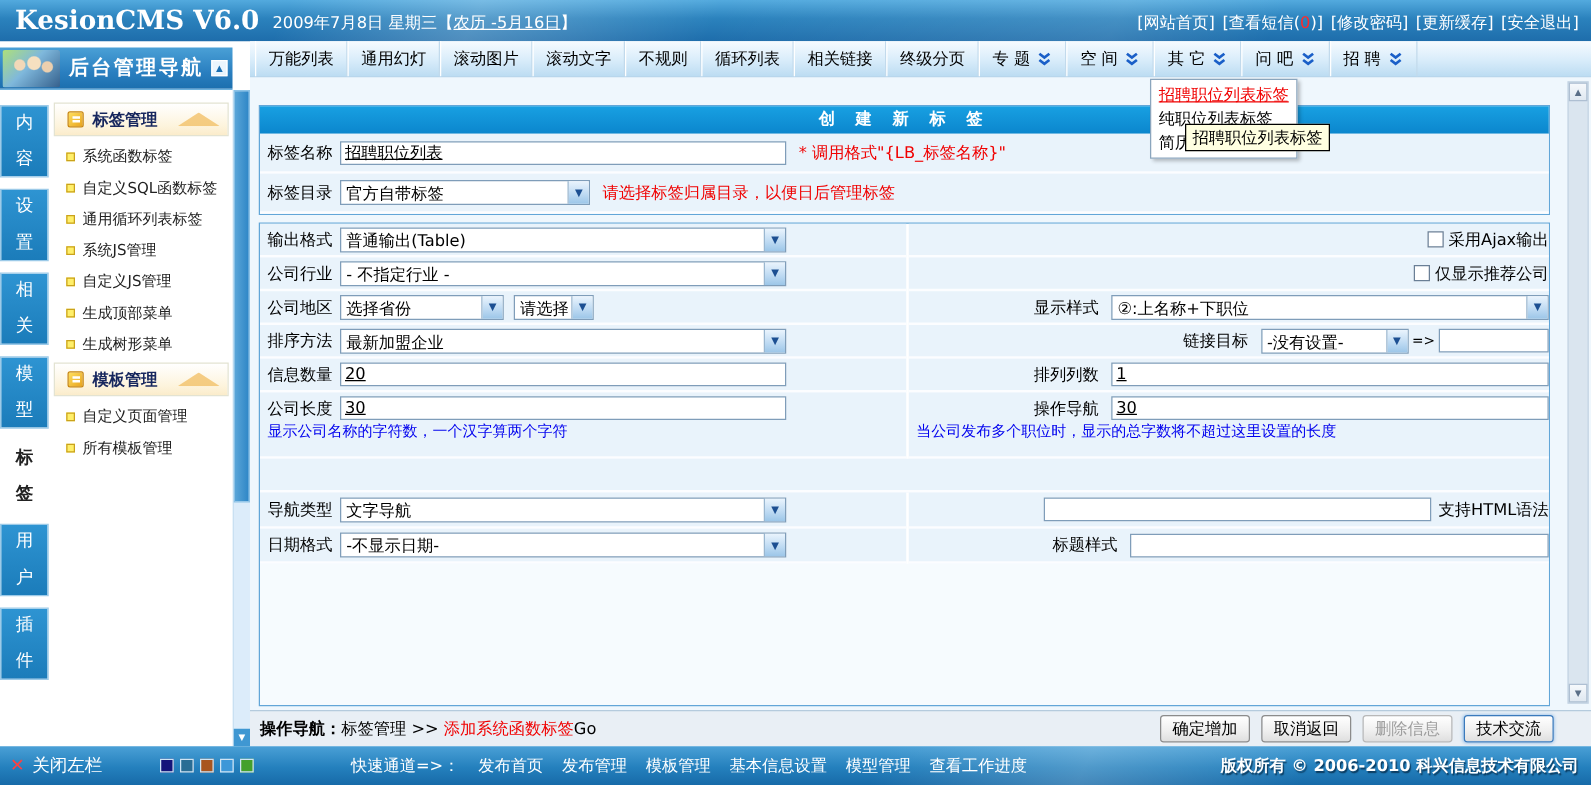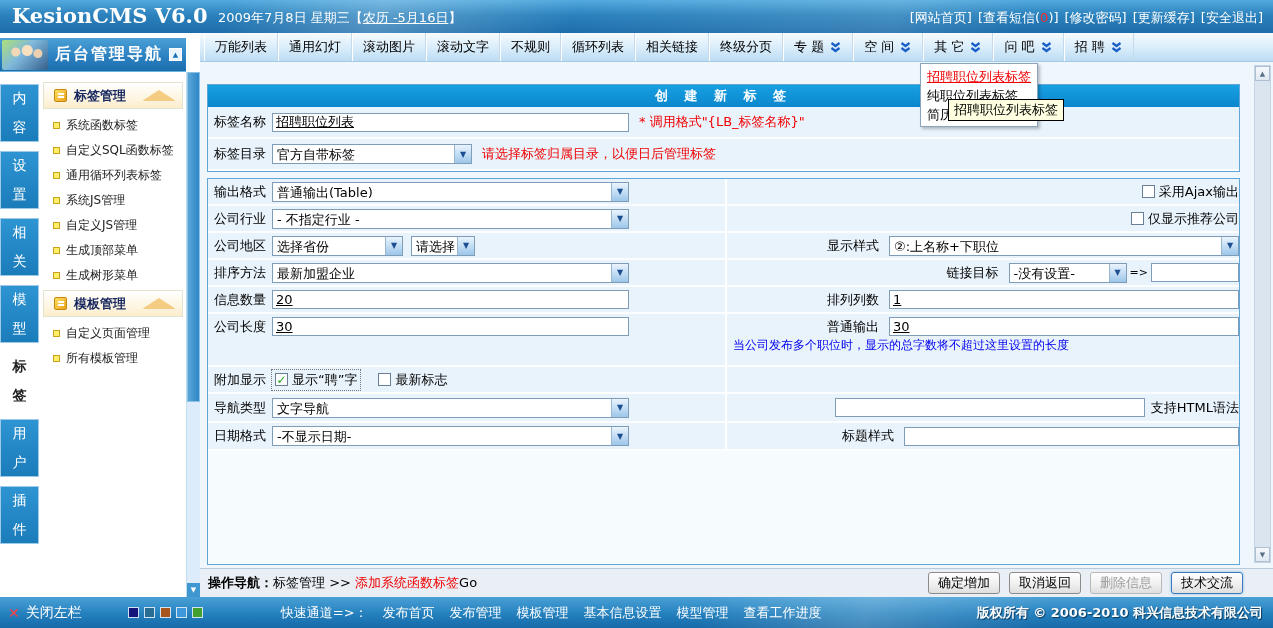--- a/index.html
+++ b/index.html
@@ -391,40 +391,29 @@
       </div>
       <div class="fcell fcell-r h27">
         <span class="flabel r">排列列数</span>
         <input class="tinput" style="width: 350px;" value="1">
       </div>
     </div>
     <div class="frow h47">
       <div class="fcell fcell-l h47" style="align-content:flex-start;padding-top:3px;">
         <span class="flabel">公司长度</span>
         <input class="tinput" style="width: 357px;" value="30">
+        <span class="note-blue">显示公司名称的字符数，一个汉字算两个字符</span>
       </div>
       <div class="fcell fcell-r h47" style="align-content:flex-start;padding-top:3px;">
-        <span class="flabel r">普通输出</span>
+        <span class="flabel r">操作导航</span>
         <input class="tinput" style="width: 350px;" value="30">
         <span class="note-blue">当公司发布多个职位时，显示的总字数将不超过这里设置的长度</span>
       </div>
     </div>
     <div class="frow h27">
-      <div class="fcell fcell-l h27">
-        <span class="flabel">附加显示</span>
-        <span class="cbgroup focus">
-            <span class="cbx on"></span>
-            <span class="cblabel">显示“聘”字</span>
-          </span>
-        <span class="gap18"></span>
-        <span class="cbgroup">
-            <span class="cbx"></span>
-            <span class="cblabel">最新标志</span>
-          </span>
-      </div>
       <div class="fcell fcell-r h27"></div>
     </div>
     <div class="frow h29">
       <div class="fcell fcell-l h29">
         <span class="flabel">导航类型</span>
         <span class="xselect" style="width:357px;">
             <span class="txt">文字导航</span>
             <span class="arw">▼</span>
           </span>
       </div>

